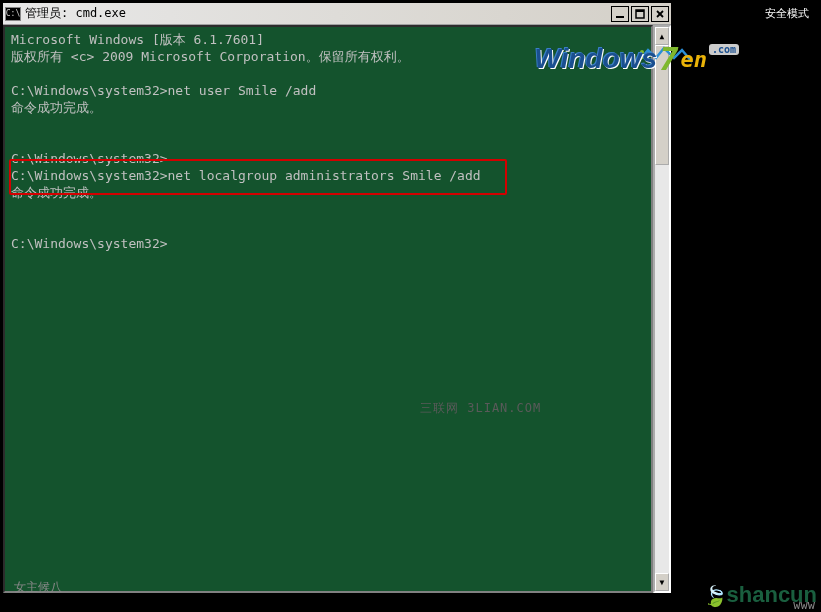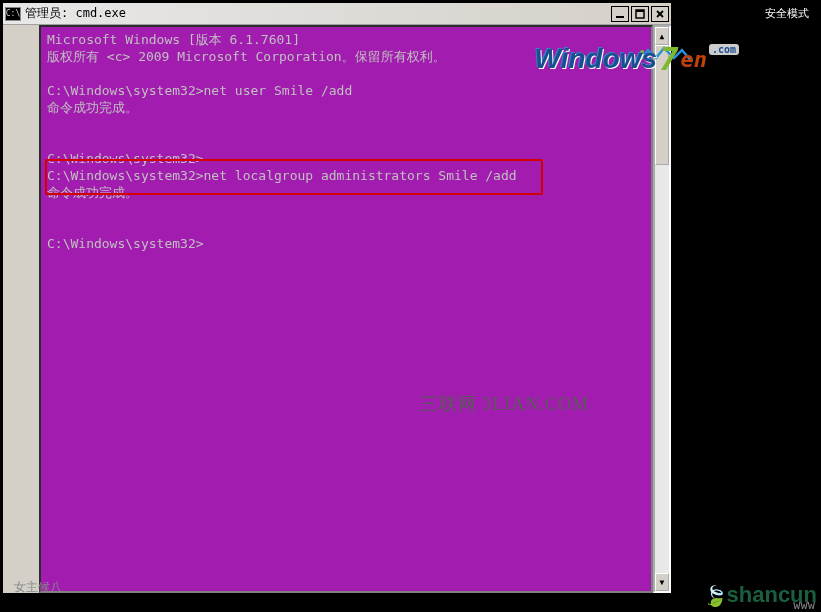--- a/index.html
+++ b/index.html
@@ -63,31 +63,30 @@
       cursor: pointer;
     }
     .win-btn svg { width: 10px; height: 10px; }
     .console-wrap {
       position: relative;
       height: calc(100% - 22px);
       display: flex;
     }
     .console {
       flex: 1;
-      background: #a21caf;
+      background: #14532d;
       color: #c0c0c0;
       font-family: "Consolas", "SimSun", monospace;
       font-size: 13px;
       line-height: 17px;
       padding: 4px 6px;
       white-space: pre;
       overflow: hidden;
       border: 2px inset #808080;
       position: relative;
-      margin-left: 36px;
     }
     .scrollbar {
       width: 18px;
       background: #d4d0c8;
       border: 2px inset #fff;
       display: flex;
       flex-direction: column;
     }
     .scroll-btn {
       height: 18px;
@@ -118,25 +117,24 @@
     .safe-mode {
       position: absolute;
       right: 12px;
       top: 6px;
       color: #fff;
       font-size: 11px;
     }
     .watermark-center {
       position: absolute;
       left: 420px;
-      top: 392px;
+      top: 400px;
       color: #5a5a5a;
-      font-size: 18px;
+      font-size: 12px;
       letter-spacing: 1px;
-      font-family: Liberation Serif, serif;
     }
     .logo-win7 {
       position: absolute;
       right: 82px;
       top: 40px;
       display: flex;
       align-items: center;
       font-weight: bold;
     }
     .logo-win7 .w-text {
@@ -147,21 +145,21 @@
       text-shadow: 1px 1px 0 #fff, -1px -1px 0 #3a7fc8;
     }
     .logo-win7 .seven {
       font-size: 32px;
       color: #7fb82e;
       font-style: italic;
       margin: 0 2px;
     }
     .logo-win7 .en {
       font-size: 22px;
-      color: #c2410c;
+      color: #eab308;
       font-style: italic;
     }
     .logo-win7 .com {
       font-size: 10px;
       color: #1a4f8f;
       background: rgba(255,255,255,0.8);
       border-radius: 3px;
       padding: 0 3px;
       margin-left: 2px;
       position: relative;

